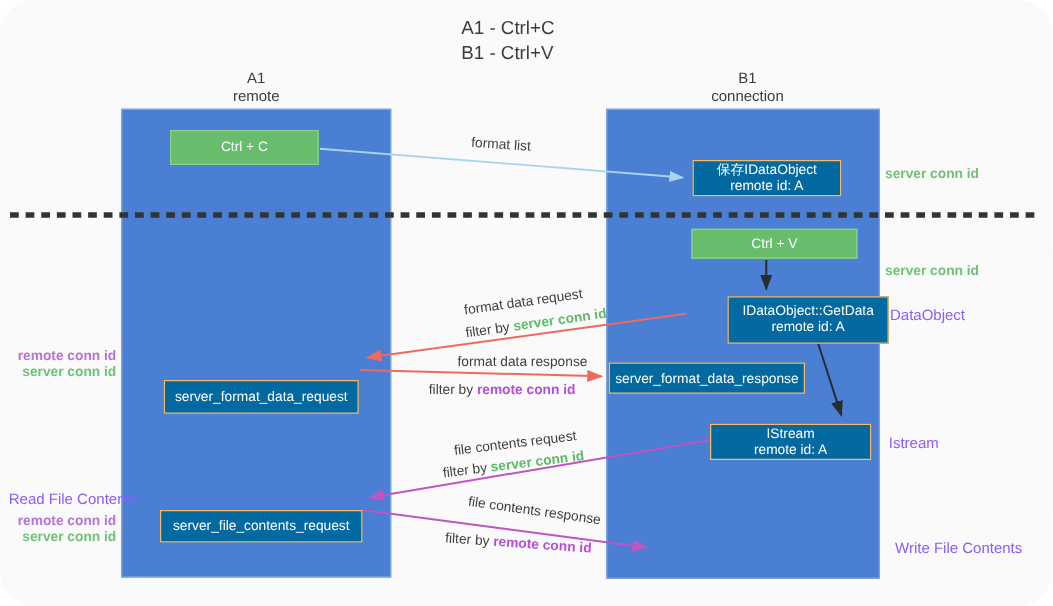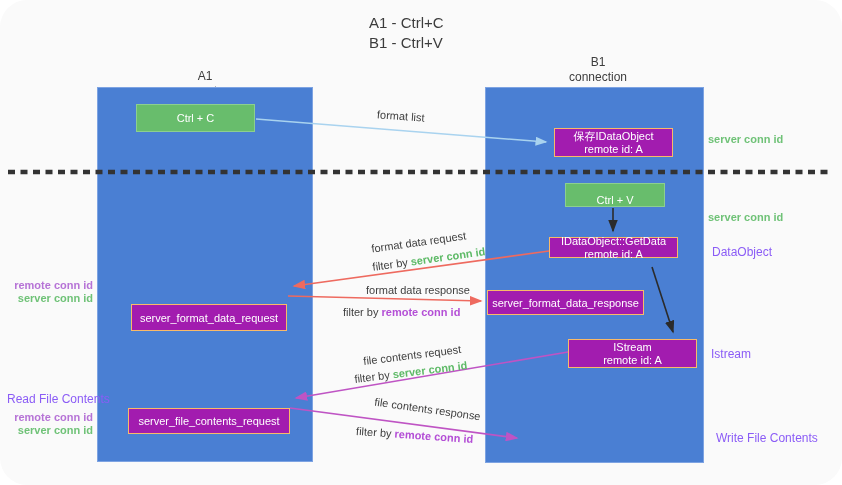--- a/index.html
+++ b/index.html
@@ -11,21 +11,21 @@
   }
   .abs { position:absolute; }
   .title { font-size:15px; color:#3c3c3c; line-height:20px; white-space:nowrap; }
   .hdr { text-align:center; font-size:12px; color:#3d3d3d; line-height:15px; }
   .lifeline { position:absolute; background:#4a7fd3; border:1px solid #7da3e2; box-sizing:border-box; }
   .node {
     position:absolute; display:flex; align-items:center; justify-content:center;
     color:#fff; font-size:11px; text-align:center; box-sizing:border-box; white-space:nowrap;
   }
   .green-node  { background:#68bd6c; border:1px solid #8ccf8f; }
-  .orange-node { background:#a21caf; border:1px solid #f9ba68; }
+  .orange-node { background:#0369a1; border:1px solid #f9ba68; }
   .two-line { flex-direction:column; line-height:13px; }
   .elabel { position:absolute; font-size:11px; color:#3f3f3f; white-space:nowrap; transform-origin:center center; }
   .k { font-weight:bold; }
   .k-green  { color:#5eba67; }
   .k-purple { color:#b44fd6; }
   .ann { position:absolute; font-size:12px; color:#8b5cf6; white-space:nowrap; }
   .tag { position:absolute; font-size:11px; font-weight:bold; white-space:nowrap; }
   .tag-green  { color:#6fc277; }
   .tag-purple { color:#b673d6; }
   .ralign { text-align:right; }
@@ -34,21 +34,21 @@
 </head>
 <body>
 
 <div class="canvas">
 
   <div class="abs title" style="left:369px; top:13px;">
     <div>A1 - Ctrl+C</div>
     <div>B1 - Ctrl+V</div>
   </div>
 
-  <div class="abs hdr" style="left:155px; top:55px; width:100px;margin-top:14px;">
+  <div class="abs hdr" style="left:155px; top:55px; width:100px;">
     <div>A1</div>
     <div>remote</div>
   </div>
   <div class="abs hdr" style="left:548px; top:55px; width:100px;">
     <div>B1</div>
     <div>connection</div>
   </div>
 
   <div class="lifeline" style="left:97px;  top:87px; width:216px; height:375px;"></div>
   <div class="lifeline" style="left:485px; top:87px; width:219px; height:376px;"></div>
@@ -80,25 +80,25 @@
 
   <div class="node green-node" style="left:136px; top:104px; width:119px; height:28px;">
     <span>Ctrl + C</span>
   </div>
 
   <div class="node orange-node two-line" style="left:554px; top:128px; width:119px; height:29px;">
     <div>保存IDataObject</div>
     <div>remote id: A</div>
   </div>
 
-  <div class="node green-node" style="left:565px; top:183px; width:100px; height:24px;align-items:flex-end;">
+  <div class="node green-node" style="left:553px; top:183px; width:133px; height:24px;">
     <span>Ctrl + V</span>
   </div>
 
-  <div class="node orange-node two-line" style="left:549px; top:237px; width:129px; height:21px;">
+  <div class="node orange-node two-line" style="left:582px; top:237px; width:129px; height:38px;">
     <div>IDataObject::GetData</div>
     <div>remote id: A</div>
   </div>
 
   <div class="node orange-node" style="left:131px; top:276px; width:156px; height:27px;margin-top:28px;">
     <span>server_format_data_request</span>
   </div>
 
   <div class="node orange-node" style="left:487px; top:290px; width:157px; height:25px;">
     <span>server_format_data_response</span>

